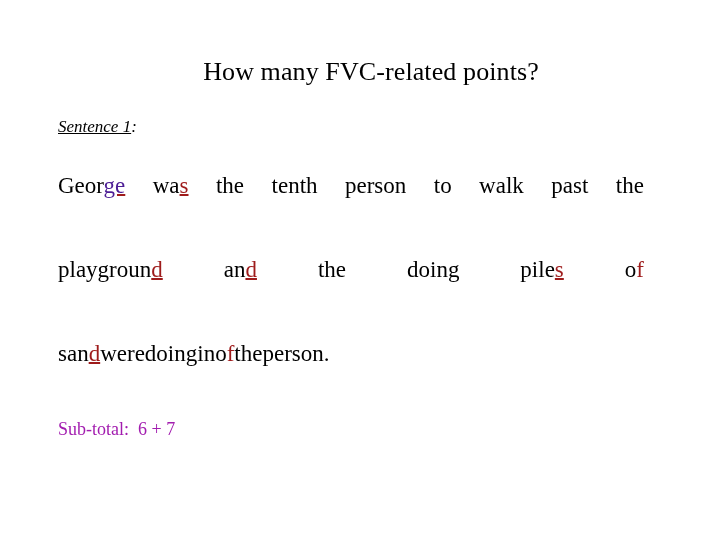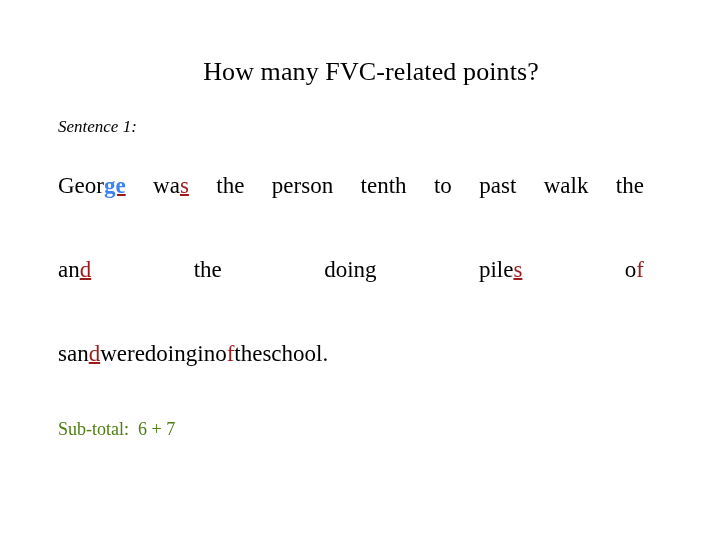--- a/index.html
+++ b/index.html
@@ -47,20 +47,21 @@
   }
 
   .sentence-label {
     font-size: 17px;
     line-height: 22px;
     font-style: italic;
     margin-bottom: 6px;
     white-space: nowrap;
   }
   .sentence-label .u {
+    text-decoration: underline;
   }
   .sentence-label .colon {
     text-decoration: none;
     font-style: italic;
   }
 
   .para {
     font-size: 23px;
     line-height: 84px;
     text-align: justify;
@@ -101,64 +102,65 @@
     text-decoration-thickness: 2px;
   }
 
   
   .subtotal {
     position: absolute;
     left: 58px;
     top: 417px;
     font-size: 18px;
     line-height: 24px;
-    color: #4d7c0f;
+    color: #a21caf;
     white-space: pre;
   }
 </style>
 </head>
 <body>
 
 <div class="slide">
 
   <div class="title">How many FVC-related points?</div>
 
   <div class="body-block">
 
     <div class="sentence-label">
       <span class="u">Sentence 1</span><span class="colon">:</span>
     </div>
 
     <div class="para" id="sentence-lines">
         <div class="line justify">
-          <span class="w"><span>Geor</span><span class="r-u" style="color: #3b82f6; text-decoration-color: rgb(158, 27, 27); font-weight: bold;">ge</span></span>
+          <span class="w"><span>Geor</span><span class="r-u" style="color: #4c1d95; text-decoration-color: rgb(158, 27, 27);">ge</span></span>
           <span class="w"><span>wa</span><span class="r-u" style="color: rgb(158, 27, 27); text-decoration-color: rgb(158, 27, 27);">s</span></span>
           <span class="w"><span>the</span></span>
+          <span class="w"><span>tenth</span></span>
           <span class="w"><span>person</span></span>
-          <span class="w"><span>tenth</span></span>
           <span class="w"><span>to</span></span>
+          <span class="w"><span>walk</span></span>
           <span class="w"><span>past</span></span>
-          <span class="w"><span>walk</span></span>
           <span class="w"><span>the</span></span>
         </div>
         <div class="line justify">
+          <span class="w"><span>playgroun</span><span class="r-u" style="color: rgb(158, 27, 27); text-decoration-color: rgb(158, 27, 27);">d</span></span>
           <span class="w"><span>an</span><span class="r-u" style="color: rgb(158, 27, 27); text-decoration-color: rgb(158, 27, 27);">d</span></span>
           <span class="w"><span>the</span></span>
           <span class="w"><span>doing</span></span>
           <span class="w"><span>pile</span><span class="r-u" style="color: rgb(158, 27, 27); text-decoration-color: rgb(158, 27, 27);">s</span></span>
           <span class="w"><span>o</span><span class="r" style="color: rgb(158, 27, 27);">f</span></span>
         </div>
         <div class="line left">
           <span class="w"><span>san</span><span class="r-u" style="color: rgb(158, 27, 27); text-decoration-color: rgb(158, 27, 27);">d</span></span>
           <span class="w"><span>were</span></span>
           <span class="w"><span>doing</span></span>
           <span class="w"><span>in</span></span>
           <span class="w"><span>o</span><span class="r" style="color: rgb(158, 27, 27);">f</span></span>
           <span class="w"><span>the</span></span>
-          <span class="w"><span>school.</span></span>
+          <span class="w"><span>person.</span></span>
         </div>
       </div>
 
   </div>
 
   <div class="subtotal">Sub-total:  6 + 7</div>
 
 </div>
 
 </body></html>

